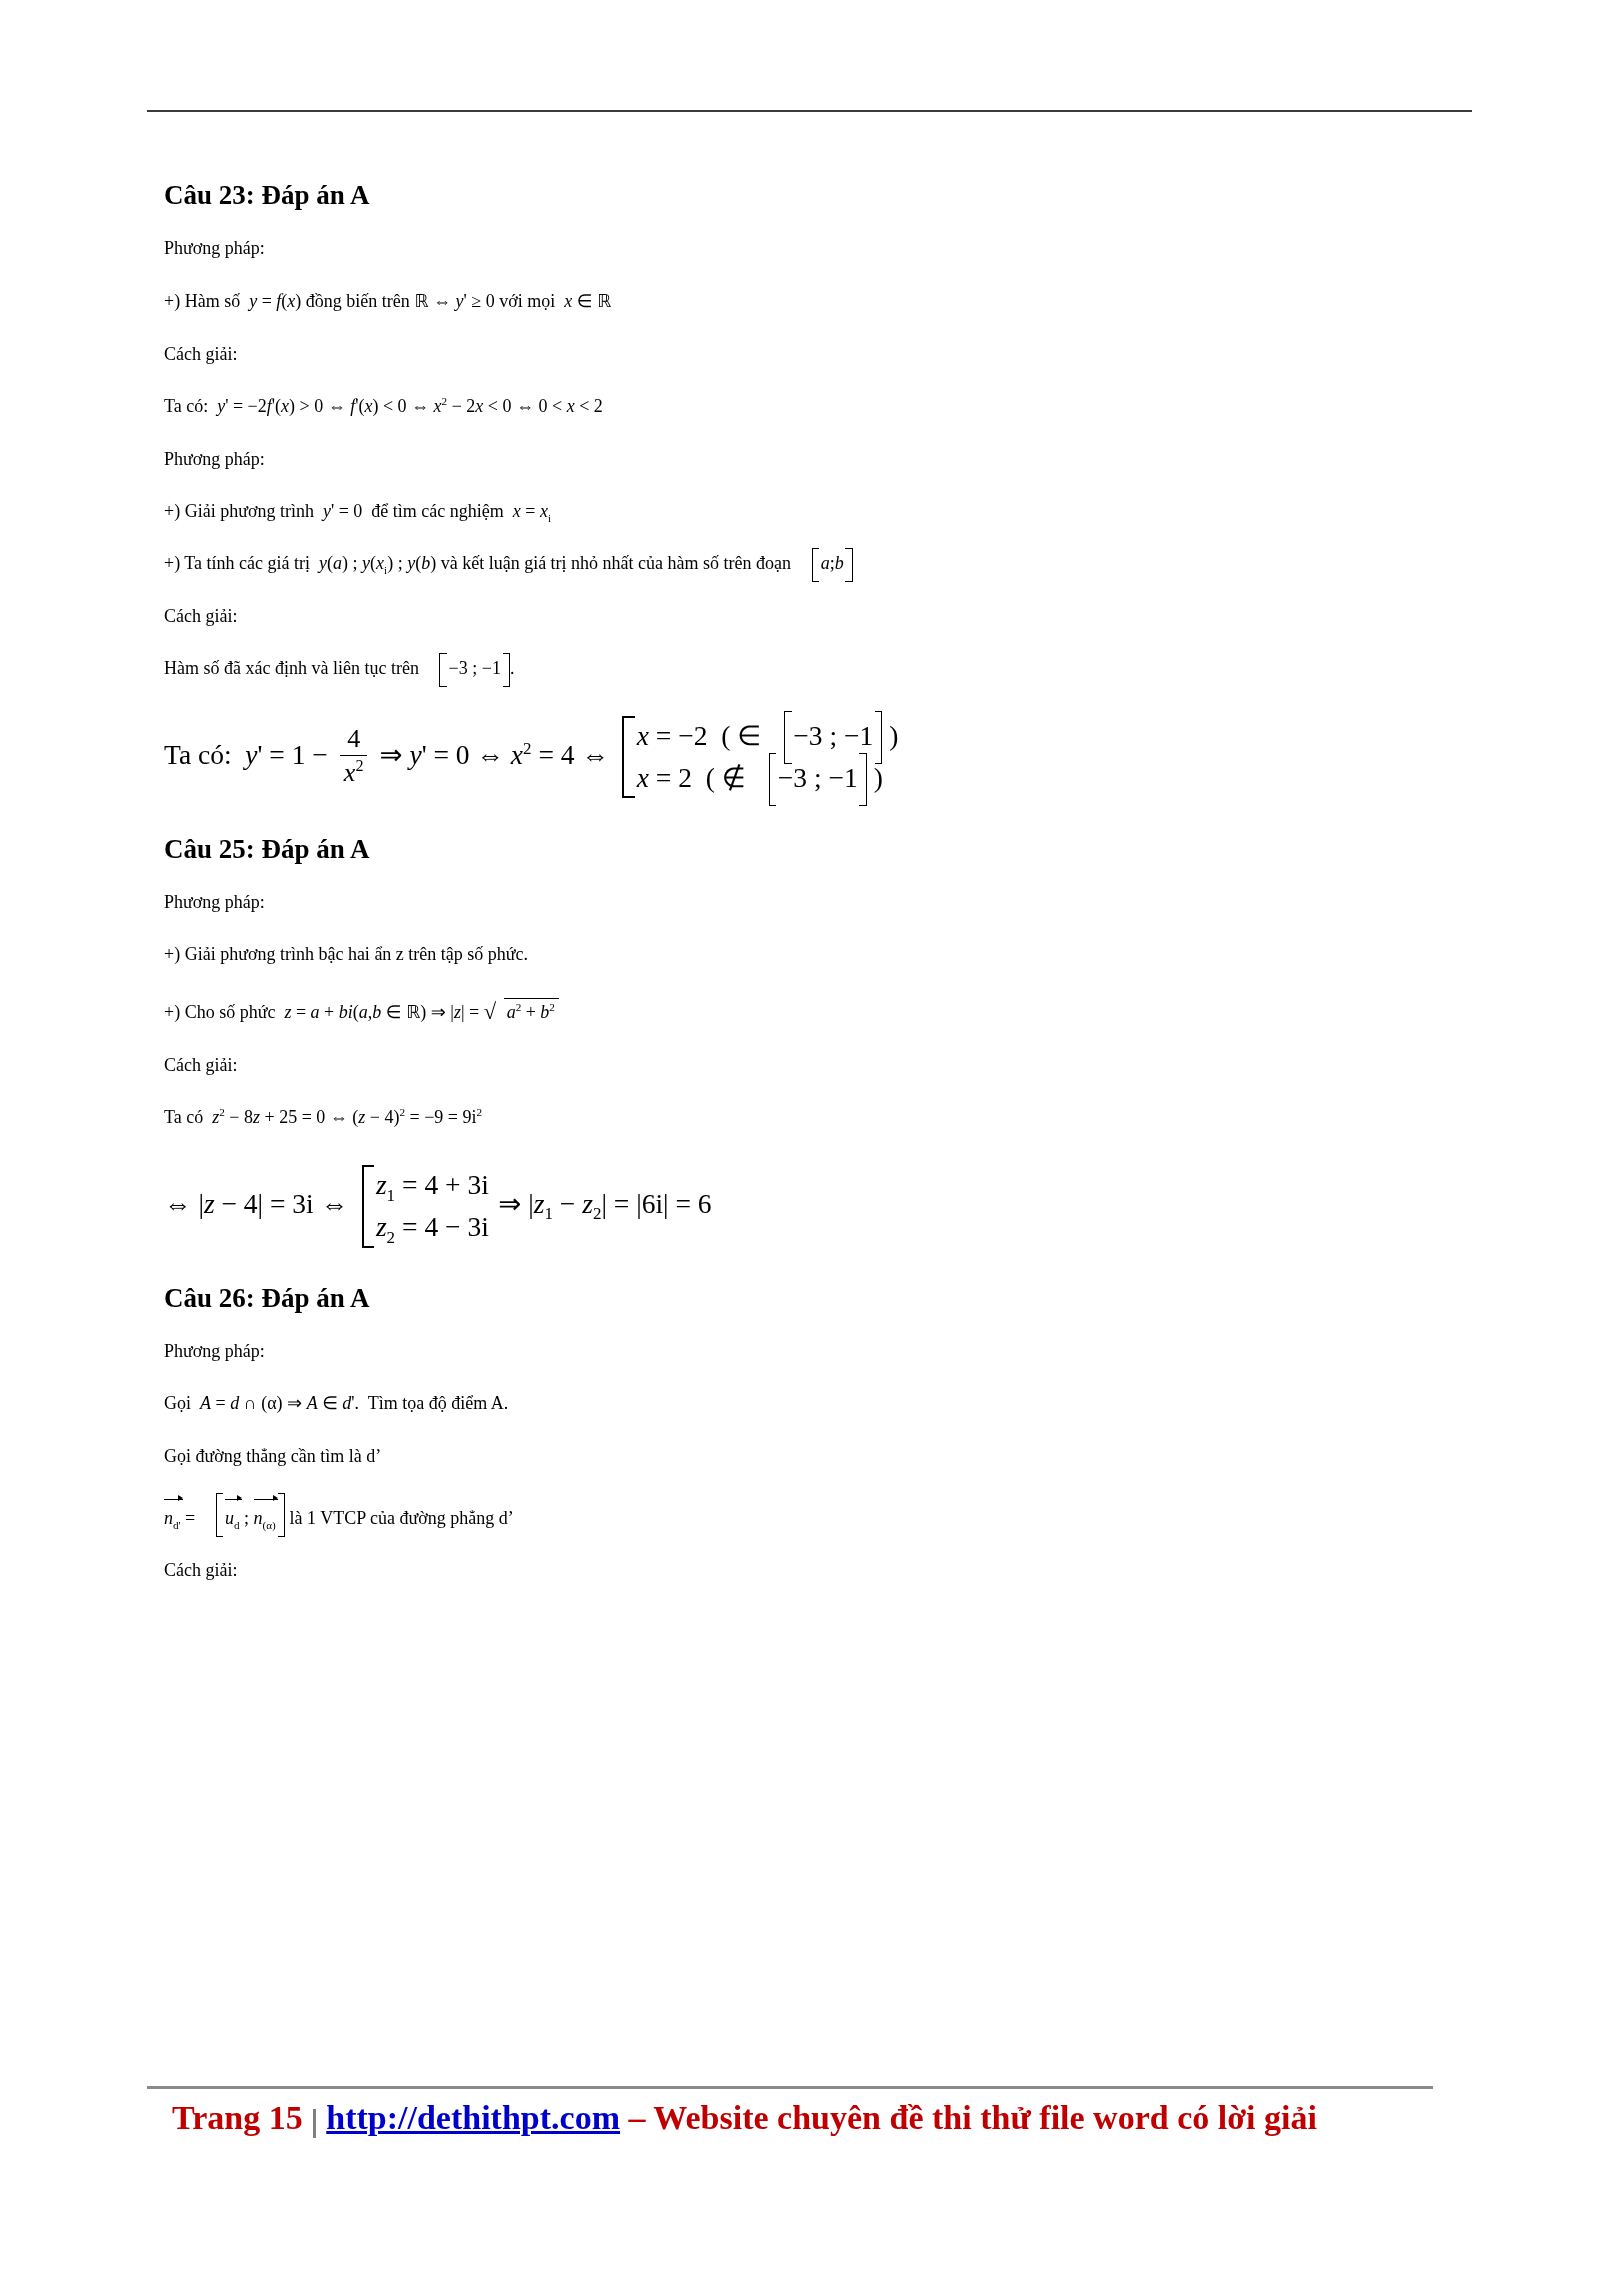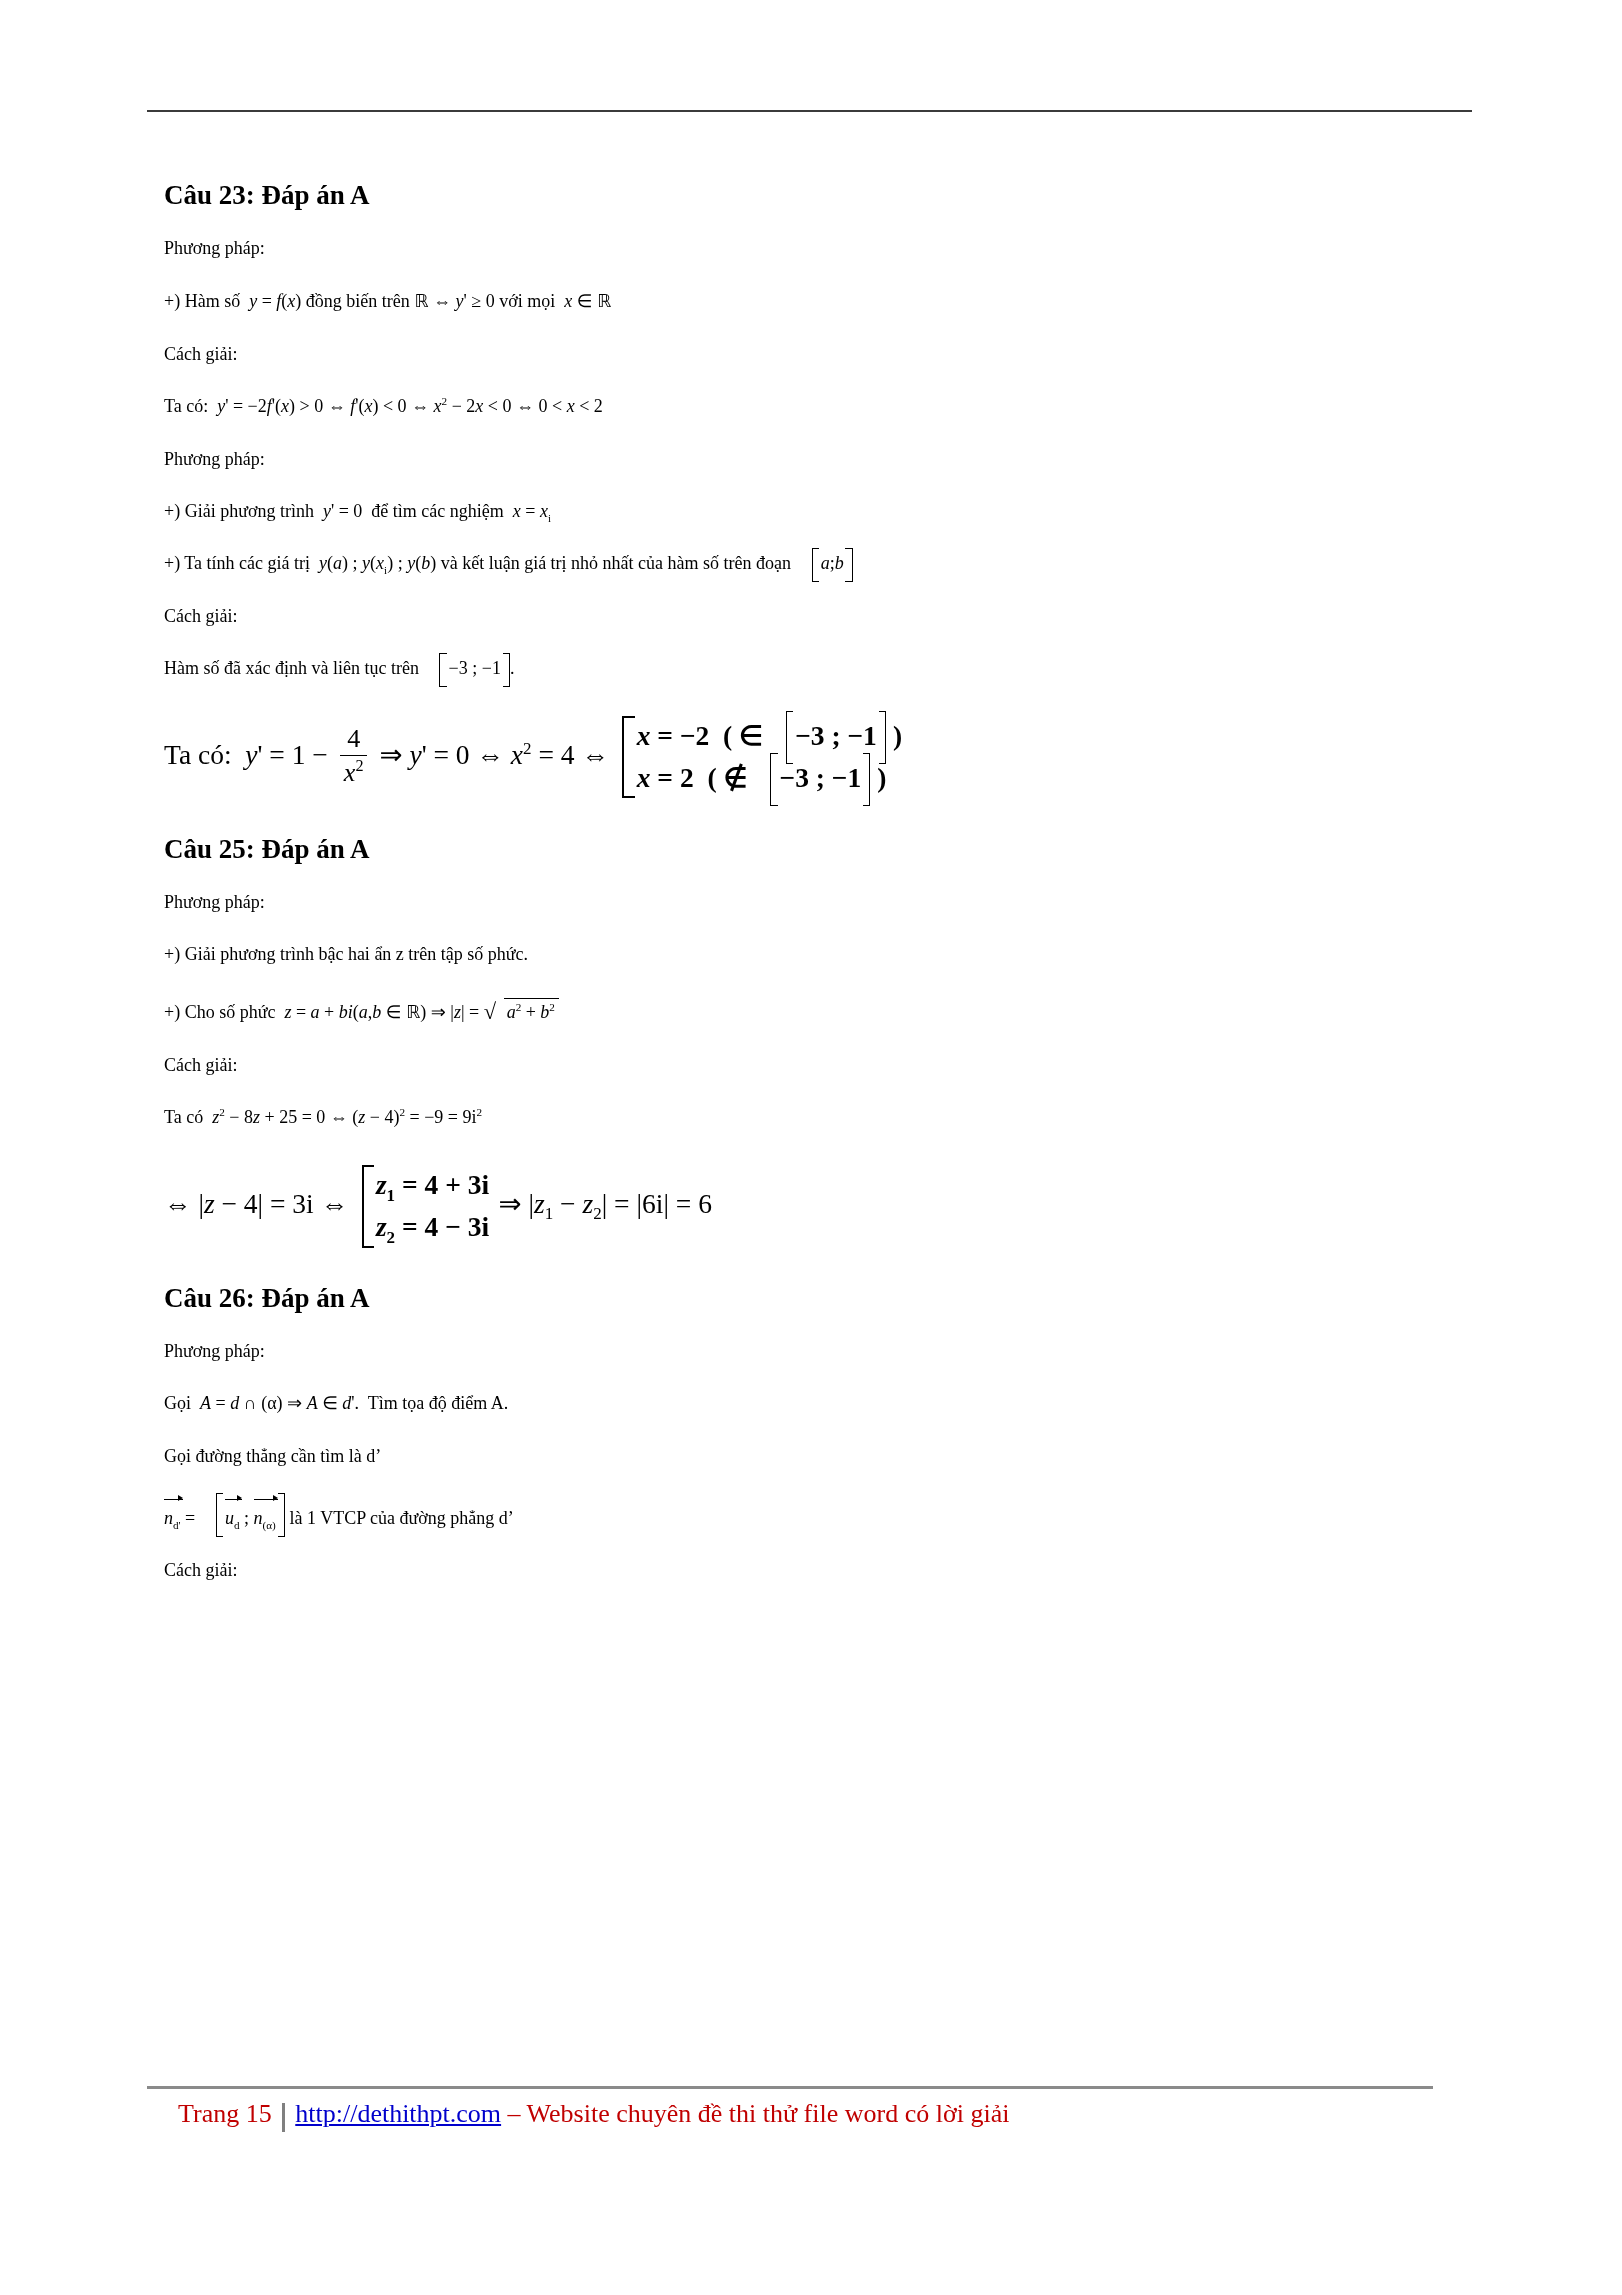--- a/index.html
+++ b/index.html
@@ -85,21 +85,20 @@
     top: 1.3px;
     bottom: 1.3px;
     width: 10.5px;
     border: 2px solid #000;
     border-right: none;
   }
   .bigbrack .row {
     display: block;
     line-height: 1.55;
     white-space: nowrap;
-    font-weight: bold;
   }
   .sqrt {
     display: inline-block;
     position: relative;
     padding: 1.3px 3.9px 0 2.6px;
     border-top: 1.3px solid #000;
     margin-left: 8px;
   }
   .radical {
     display: inline-block;
@@ -165,24 +164,24 @@
   .footer-rule {
     position: absolute;
     left: 147px;
     top: 2086px;
     width: 1286px;
     height: 0;
     border-top: 3.9px solid #8a8a8a;
   }
   .footer {
     position: absolute;
-    left: 178px;
+    left: 172px;
     top: 2099px;
-    font-size: 26px;
-    font-weight: normal;
+    font-size: 34px;
+    font-weight: bold;
     white-space: nowrap;
   }
   .footer .pg { color: #c00000; }
   .footer .divider {
     display: inline-block;
     width: 2.6px;
     height: 29px;
     background: #808080;
     margin: 0 10.5px -3.9px 10.5px;
     vertical-align: middle;

